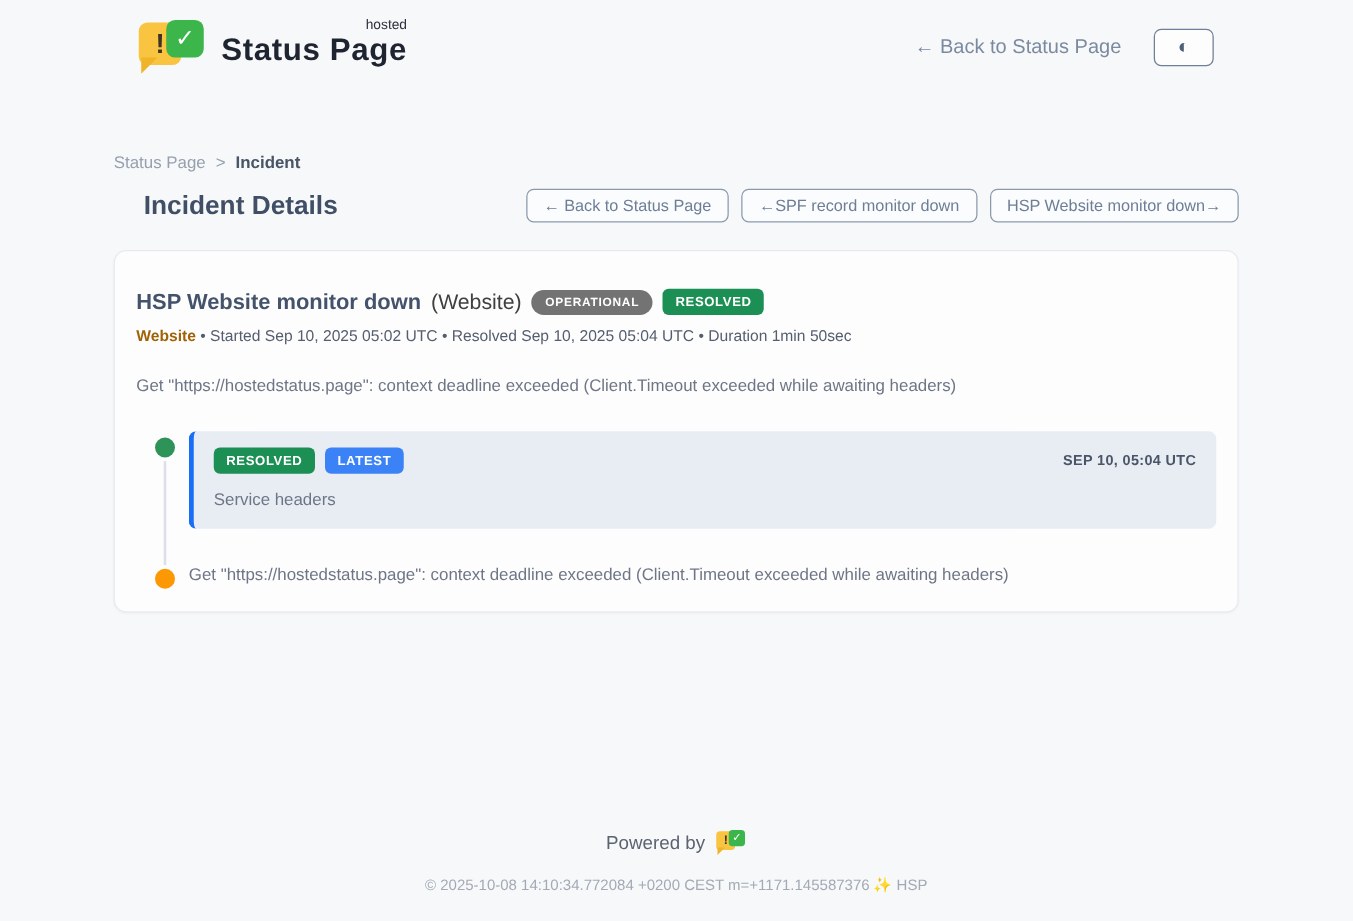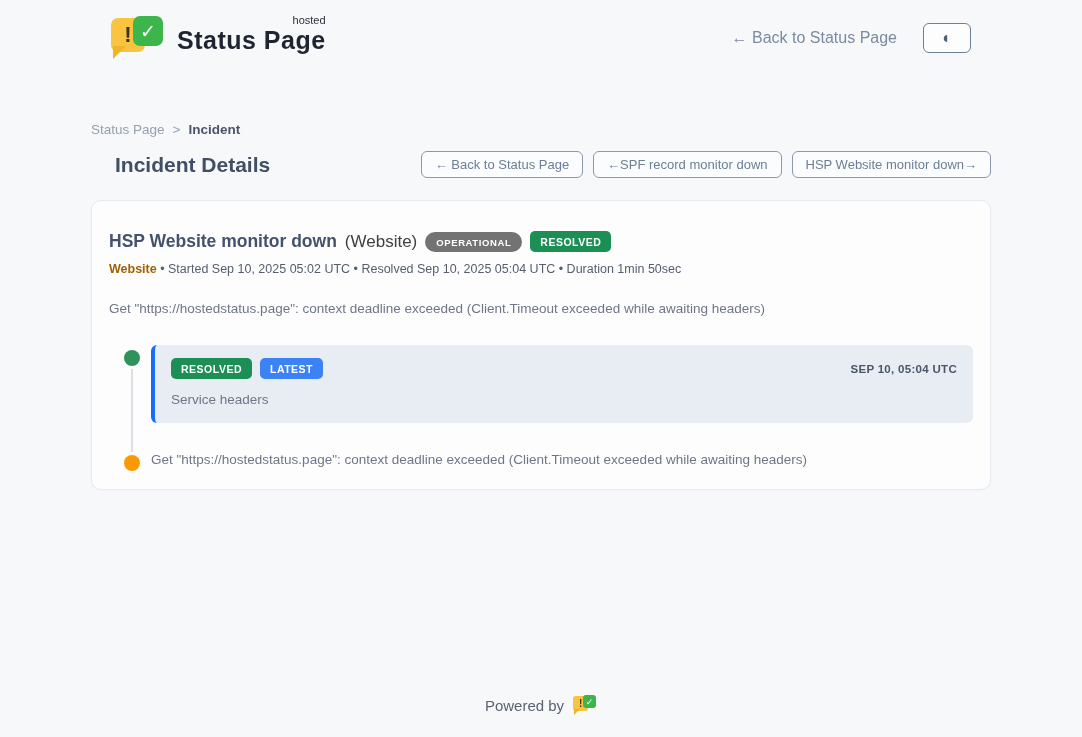--- a/index.html
+++ b/index.html
@@ -204,13 +204,14 @@
 
 <div class="footer">
   <div class="powered">
     <span>Powered by</span>
     <span class="mini-logo">
       <span class="mini-yellow">!</span>
       <span class="mini-tail"></span>
       <span class="mini-green">✓</span>
     </span>
   </div>
+  <div class="copyright">© 2025-10-08 14:10:34.772084 +0200 CEST m=+1171.145587376 ✨ HSP</div>
 </div>
 
 </body></html>

